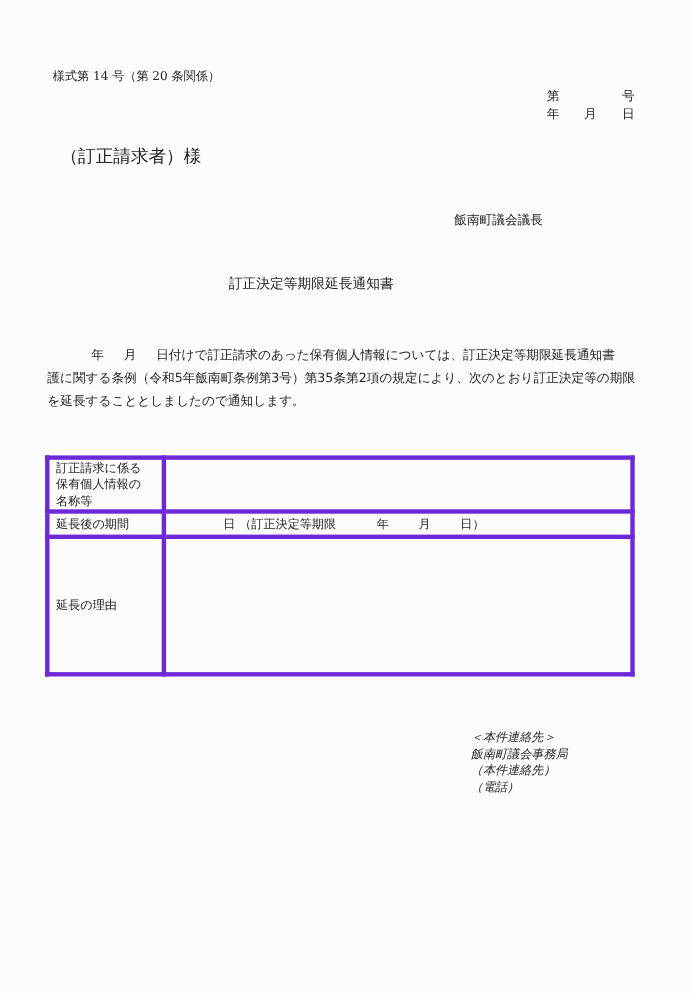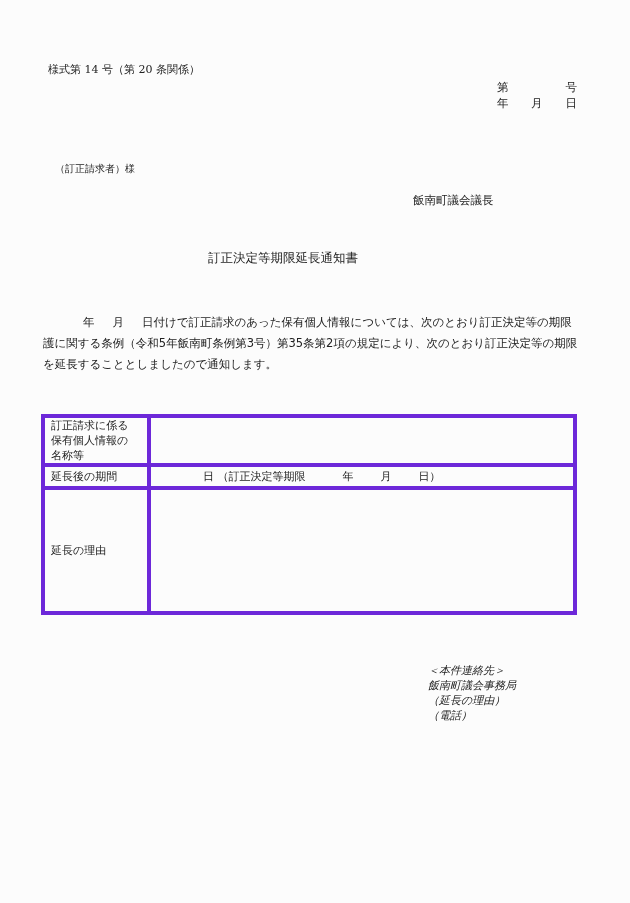--- a/index.html
+++ b/index.html
@@ -18,21 +18,21 @@
     }
     .abs { position: absolute; white-space: nowrap; }
 
     .form-no { left: 48px; top: 62px; font-size: 11px; }
 
     .docnum-row { right: 53px; width: 80px; font-size: 11.5px; }
     .docnum-row span { position: absolute; top: 0; }
     .row1 { top: 80px; height: 14px; }
     .row2 { top: 96px; height: 14px; }
 
-    .addressee { left: 55px; top: 162px; font-size: 10px; }
+    .addressee { left: 55px; top: 132px; font-size: 16px; }
     .sender { left: 413px; top: 193px; font-size: 11.5px; font-family: "DejaVu Sans", "Liberation Sans", sans-serif; }
     .title { left: 0; width: 566px; text-align: center; top: 250px; font-size: 12.5px; font-family: "DejaVu Sans", "Liberation Sans", sans-serif; }
 
     .body-text {
       position: absolute;
       left: 43px;
       top: 312px;
       width: 540px;
       font-size: 11.5px;
       line-height: 21px;
@@ -88,21 +88,21 @@
   <span style="left:34px">月</span>
   <span style="right:0">日</span>
 </div>
 
 <div class="abs addressee">（訂正請求者）様</div>
 <div class="abs sender">飯南町議会議長</div>
 <div class="abs title">訂正決定等期限延長通知書</div>
 
 <div class="body-text">
   <div class="line">
-    <span style="display:inline-block;width:40px"></span><span>年</span><span style="display:inline-block;width:18px"></span><span>月</span><span style="display:inline-block;width:18px"></span><span>日付けで訂正請求のあった保有個人情報については、次のとおり訂正決定等の期限</span>
+    <span style="display:inline-block;width:40px"></span><span>年</span><span style="display:inline-block;width:18px"></span><span>月</span><span style="display:inline-block;width:18px"></span><span>日付けで訂正請求のあった保有個人情報については、訂正決定等期限延長通知書</span>
   </div>
   <div class="line">護に関する条例（令和5年飯南町条例第3号）第35条第2項の規定により、次のとおり訂正決定等の期限</div>
   <div class="line">を延長することとしましたので通知します。</div>
 </div>
 
 <table class="info">
   <tbody>
       <tr class="r1">
     <td class="label">
       <span>訂正請求に係る<br>保有個人情報の<br>名称等</span>
@@ -125,15 +125,15 @@
   <tr class="r3">
     <td class="label">延長の理由</td>
     <td></td>
   </tr>
 </tbody>
   </table>
 
 <div class="contact">
   <div>＜本件連絡先＞</div>
   <div>飯南町議会事務局</div>
-  <div>（延長の理由）</div>
+  <div>（本件連絡先）</div>
   <div>（電話）</div>
 </div>
 
 </body></html>

